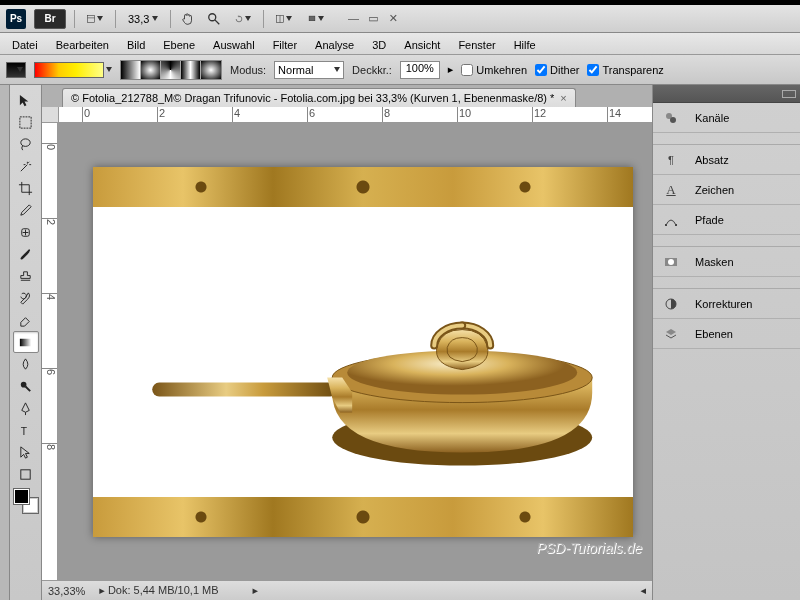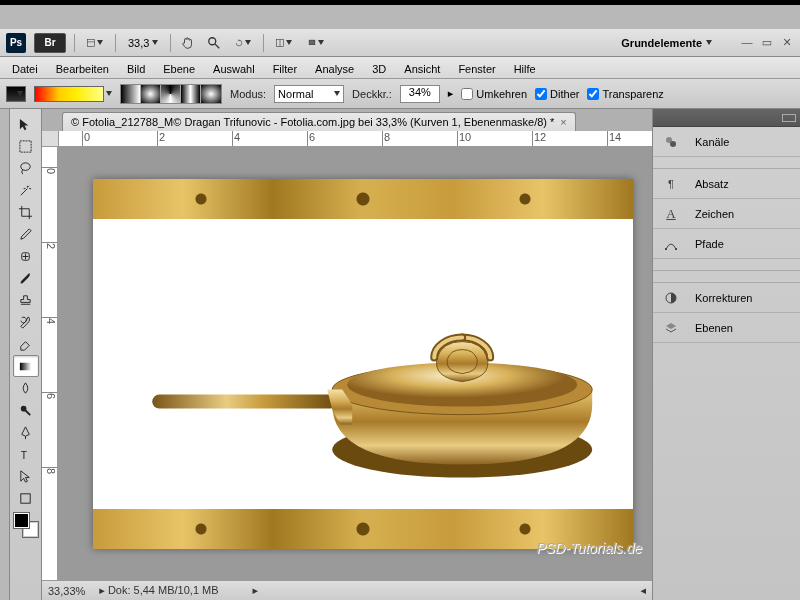--- a/index.html
+++ b/index.html
@@ -1,20 +1,20 @@
 <!DOCTYPE html>
 <html><head>
 <meta charset="utf-8">
 <style>
 * { margin: 0; padding: 0; box-sizing: border-box; font-family: "Segoe UI", Tahoma, sans-serif; font-size: 11px; }
 body { width: 800px; height: 600px; background: #000; overflow: hidden; }
 .titlebar { height: 5px; background: #000; }
 .app { width: 800px; height: 595px; background: #b8b8b8; display: flex; flex-direction: column; }
 
-.topbar { height: 28px; background: linear-gradient(#e4e4e4,#cfcfcf); border-bottom: 1px solid #888; display: flex; align-items: center; padding: 0 6px; gap: 8px; margin-top: 24px; }
+.topbar { height: 28px; background: linear-gradient(#e4e4e4,#cfcfcf); border-bottom: 1px solid #888; display: flex; align-items: center; padding: 0 6px; gap: 8px; }
 .ps-icon { width: 20px; height: 20px; background: #001e36; color: #fff; display: flex; align-items: center; justify-content: center; font-weight: bold; font-size: 10px; border-radius: 2px; }
 .br-icon { width: 32px; height: 20px; background: #2a2a2a; color: #fff; display: flex; align-items: center; justify-content: center; font-weight: bold; font-size: 10px; border-radius: 2px; border: 1px solid #555; }
 .tb-sep { width: 1px; height: 18px; background: #999; }
 .tb-dd { display: flex; align-items: center; gap: 2px; padding: 2px 4px; }
 .tb-dd svg { width: 8px; height: 8px; }
 .zoom-field { display: flex; align-items: center; gap: 3px; padding: 0 4px; }
 .tb-icon { width: 18px; height: 18px; display: flex; align-items: center; justify-content: center; color: #333; }
 .tb-icon svg { width: 14px; height: 14px; }
 .workspace-dd { margin-left: auto; font-weight: bold; padding: 4px 10px; display: flex; align-items: center; gap: 4px; }
 .win-controls { display: flex; gap: 6px; margin-left: 10px; color: #555; }
@@ -125,24 +125,20 @@
           <line x1="7" y1="1" x2="7" y2="13" stroke="#333"></line>
         </svg>
         <span class="dd-arrow"></span>
       </div>
     <div class="tb-dd">
         <svg viewBox="0 0 14 14">
           <rect x="2" y="2" width="10" height="8" fill="#666" stroke="#333"></rect>
         </svg>
         <span class="dd-arrow"></span>
       </div>
-    <div class="workspace-dd">
-      <span>Grundelemente</span> 
-        <span class="dd-arrow"></span>
-    </div>
     <div class="win-controls">
       <span>—</span>
       <span>▭</span>
       <span>✕</span>
     </div>
   </div>
 
   <div class="menubar">
     <div class="menu-item">Datei</div>
     <div class="menu-item">Bearbeiten</div>
@@ -171,21 +167,21 @@
       <div style="background:conic-gradient(#000,#fff,#000)"></div>
       <div style="background:linear-gradient(90deg,#000,#fff,#000)"></div>
       <div style="background:radial-gradient(ellipse,#fff,#000)"></div>
     </div>
     <span class="opt-label">Modus:</span>
     <div class="opt-input">
         <span>Normal</span>
         <span class="dd-arrow"></span>
       </div>
     <span class="opt-label">Deckkr.:</span>
-    <div class="opt-input-sm">34%</div>
+    <div class="opt-input-sm">100%</div>
     <span>▸</span>
     <label class="cb">
         <input type="checkbox" style="">
         <span>Umkehren</span>
       </label>
     <label class="cb">
         <input type="checkbox" checked="" style="">
         <span>Dither</span>
       </label>
     <label class="cb">
@@ -404,20 +400,29 @@
           <span class="panel-ic">
             <svg viewBox="0 0 14 14">
               <path d="M2 12 Q7 2 12 12" fill="none" stroke="#444"></path>
               <rect x="1" y="11" width="2" height="2" fill="#444"></rect>
               <rect x="11" y="11" width="2" height="2" fill="#444"></rect>
             </svg>
           </span>
           <span>Pfade</span>
         </div>
       <div class="panel-gap"></div>
+      <div class="panel-item">
+          <span class="panel-ic">
+            <svg viewBox="0 0 14 14">
+              <rect x="1" y="3" width="12" height="8" fill="#888"></rect>
+              <circle cx="7" cy="7" r="3" fill="#fff"></circle>
+            </svg>
+          </span>
+          <span>Masken</span>
+        </div>
       <div class="panel-gap"></div>
       <div class="panel-item">
           <span class="panel-ic">
             <svg viewBox="0 0 14 14">
               <circle cx="7" cy="7" r="5" fill="none" stroke="#444"></circle>
               <path d="M7 2 A5 5 0 0 1 7 12 Z" fill="#444"></path>
             </svg>
           </span>
           <span>Korrekturen</span>
         </div>

